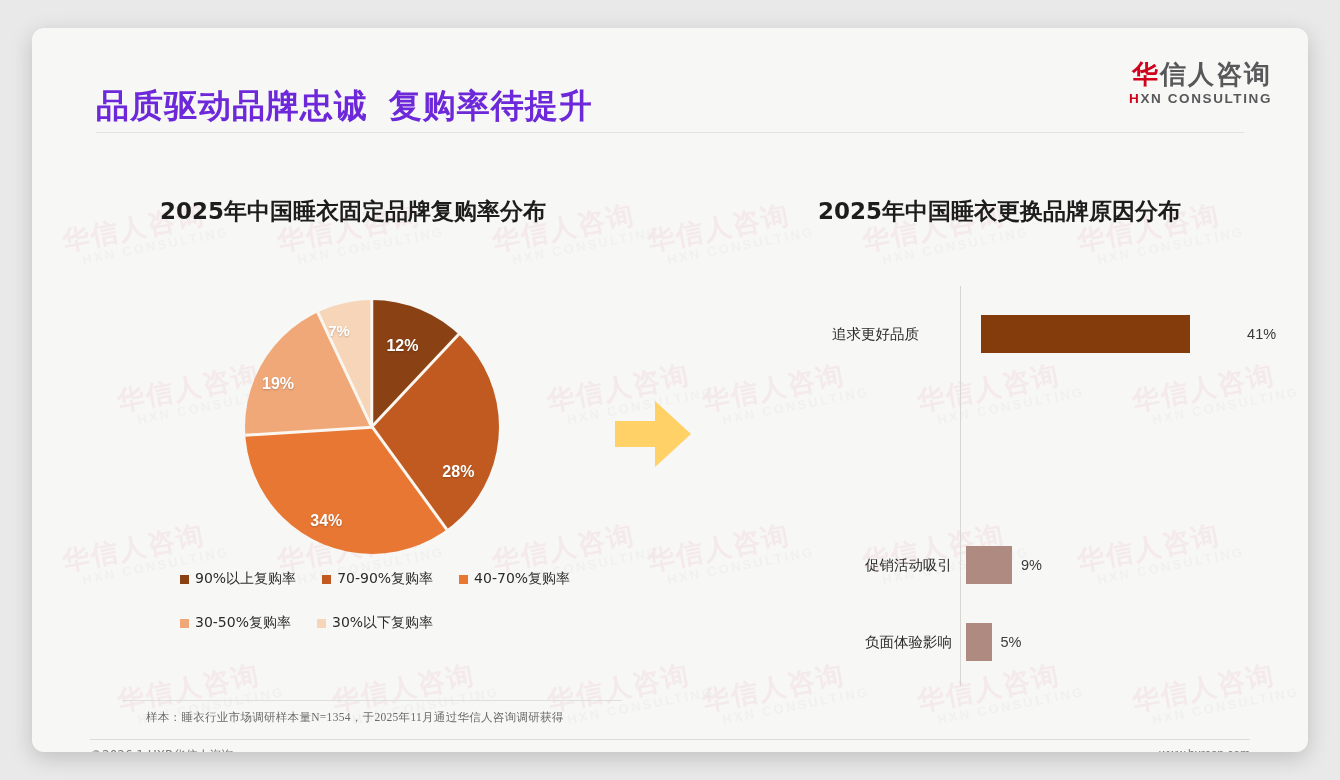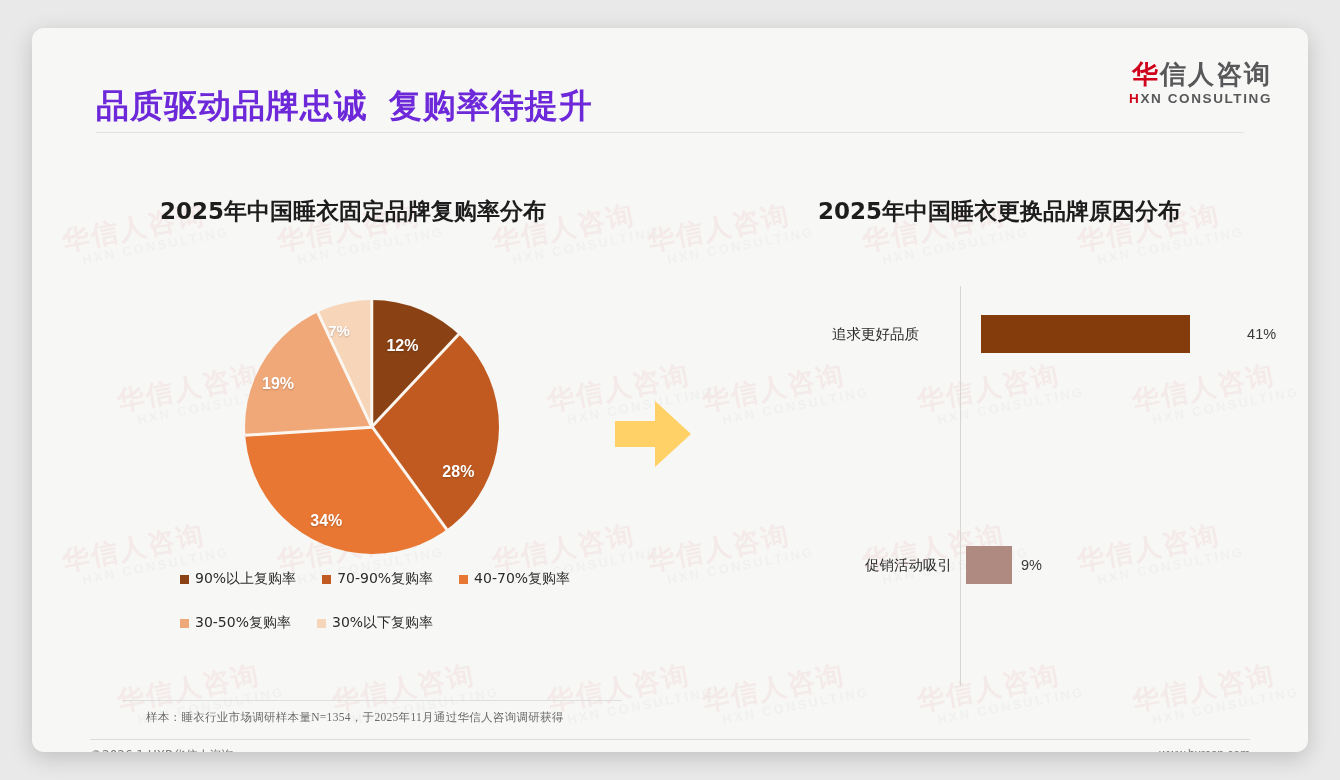--- a/index.html
+++ b/index.html
@@ -399,20 +399,25 @@
     <div class="bar-row" style="top: 28px; gap: 48px;">
           <div class="bar-cat">追求更好品质</div>
           <div class="bar-fill" style="width: 209.1px; background: rgb(133, 60, 12);"></div>
           <div class="bar-val">41%</div>
         </div>
         <div class="bar-row" style="top: 259px;">
           <div class="bar-cat">促销活动吸引</div>
           <div class="bar-fill" style="width: 45.9px; background: rgb(175, 138, 128);"></div>
           <div class="bar-val">9%</div>
         </div>
+        <div class="bar-row" style="top: 336px;">
+          <div class="bar-cat">负面体验影响</div>
+          <div class="bar-fill" style="width: 25.5px; background: rgb(175, 138, 128);"></div>
+          <div class="bar-val">5%</div>
+        </div>
       </div>
 
   </div>
 
   <div id="note-rule"></div>
   <div id="sample-note">样本：睡衣行业市场调研样本量N=1354，于2025年11月通过华信人咨询调研获得</div>
   <div id="footer-rule"></div>
   <div id="footer-left">©2026.1 HXR华信人咨询</div>
   <div id="footer-right">www.hxrcon.com</div>
 

